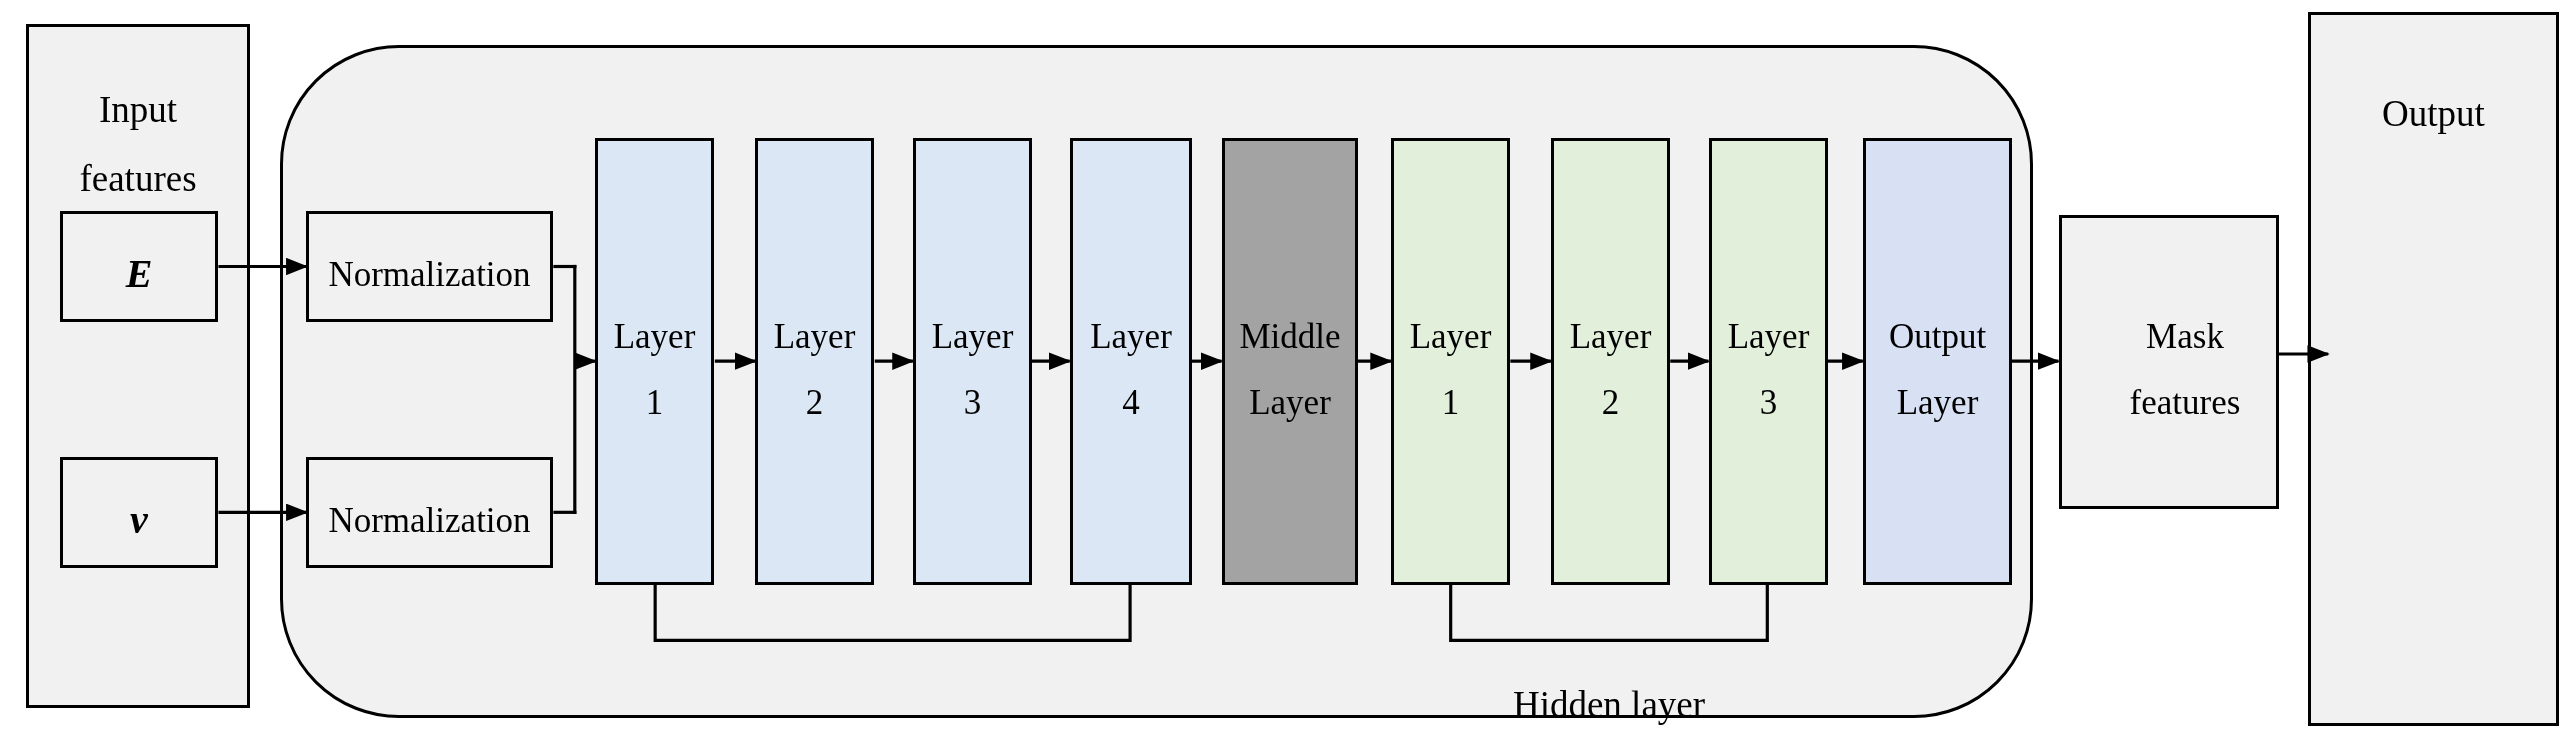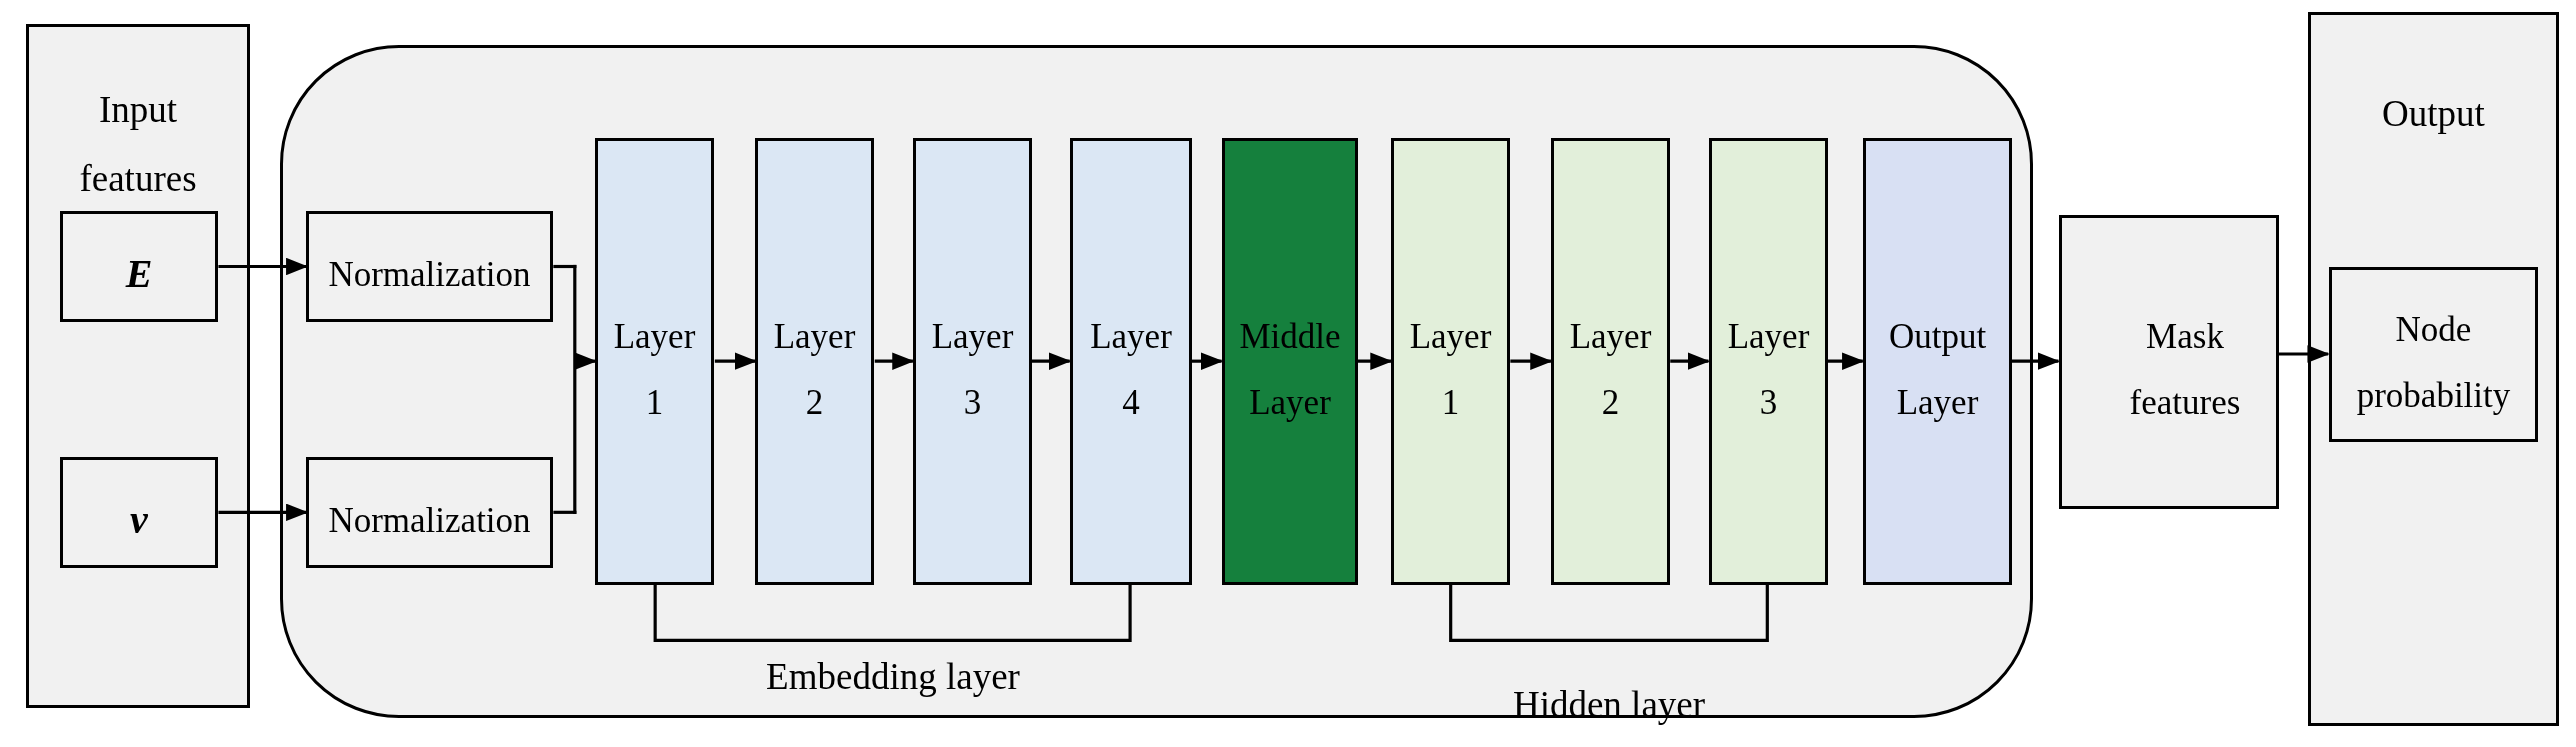--- a/index.html
+++ b/index.html
@@ -46,21 +46,21 @@
       <span class="lbl">2</span>
     </div>
     <div class="box" style="left: 913px; top: 138px; width: 119px; height: 447px; background: rgb(219, 231, 244); border-radius: 0px; font-size: 35px; padding-top: 0px;">
       <span class="lbl">Layer</span>
       <span class="lbl">3</span>
     </div>
     <div class="box" style="left: 1070px; top: 138px; width: 122px; height: 447px; background: rgb(219, 231, 244); border-radius: 0px; font-size: 35px; padding-top: 0px;">
       <span class="lbl">Layer</span>
       <span class="lbl">4</span>
     </div>
-    <div class="box" style="left: 1222px; top: 138px; width: 136px; height: 447px; background: #15803d; border-radius: 0px; font-size: 35px; padding-top: 0px;">
+    <div class="box" style="left: 1222px; top: 138px; width: 136px; height: 447px; background: #a3a3a3; border-radius: 0px; font-size: 35px; padding-top: 0px;">
       <span class="lbl">Middle</span>
       <span class="lbl">Layer</span>
     </div>
     <div class="box" style="left: 1391px; top: 138px; width: 119px; height: 447px; background: rgb(226, 239, 218); border-radius: 0px; font-size: 35px; padding-top: 0px;">
       <span class="lbl">Layer</span>
       <span class="lbl">1</span>
     </div>
     <div class="box" style="left: 1551px; top: 138px; width: 119px; height: 447px; background: rgb(226, 239, 218); border-radius: 0px; font-size: 35px; padding-top: 0px;">
       <span class="lbl">Layer</span>
       <span class="lbl">2</span>
@@ -73,25 +73,20 @@
       <span class="lbl">Output</span>
       <span class="lbl">Layer</span>
     </div>
     <div class="box" style="left: 2059px; top: 215px; width: 220px; height: 294px; background: rgb(241, 241, 241); border-radius: 0px; font-size: 35px; padding-top: 0px; padding-left: 32px;">
       <span class="lbl">Mask</span>
       <span class="lbl">features</span>
     </div>
     <div class="box top" style="left: 2308px; top: 12px; width: 251px; height: 714px; background: rgb(241, 241, 241); border-radius: 0px; font-size: 37px; padding-top: 57px;">
       <span class="lbl">Output</span>
     </div>
-    <div class="box" style="left: 2329px; top: 267px; width: 209px; height: 175px; background: rgb(241, 241, 241); border-radius: 0px; font-size: 35px; padding-top: 0px;">
-      <span class="lbl">Node</span>
-      <span class="lbl">probability</span>
-    </div>
-    <div class="annotation" style="left: 893px; top: 676px; font-size: 37px;">Embedding layer</div>
     <div class="annotation" style="left: 1609px; top: 704px; font-size: 37px;">Hidden layer</div>
     <svg class="connector-layer" width="2576" height="747" viewBox="0 0 3237 939">
       <defs>
         <marker id="arrowhead" viewBox="0 0 28 22" markerWidth="28" markerHeight="22" refX="26" refY="11" orient="auto" markerUnits="userSpaceOnUse">
           <path d="M0,0 L28,11 L0,22 Z" class="head"></path>
         </marker>
       </defs>
       <line x1="274" y1="335" x2="385" y2="335" marker-end="url(#arrowhead)"></line>
       <line x1="274" y1="644" x2="385" y2="644" marker-end="url(#arrowhead)"></line>
       <line x1="695" y1="335" x2="724" y2="335"></line>

